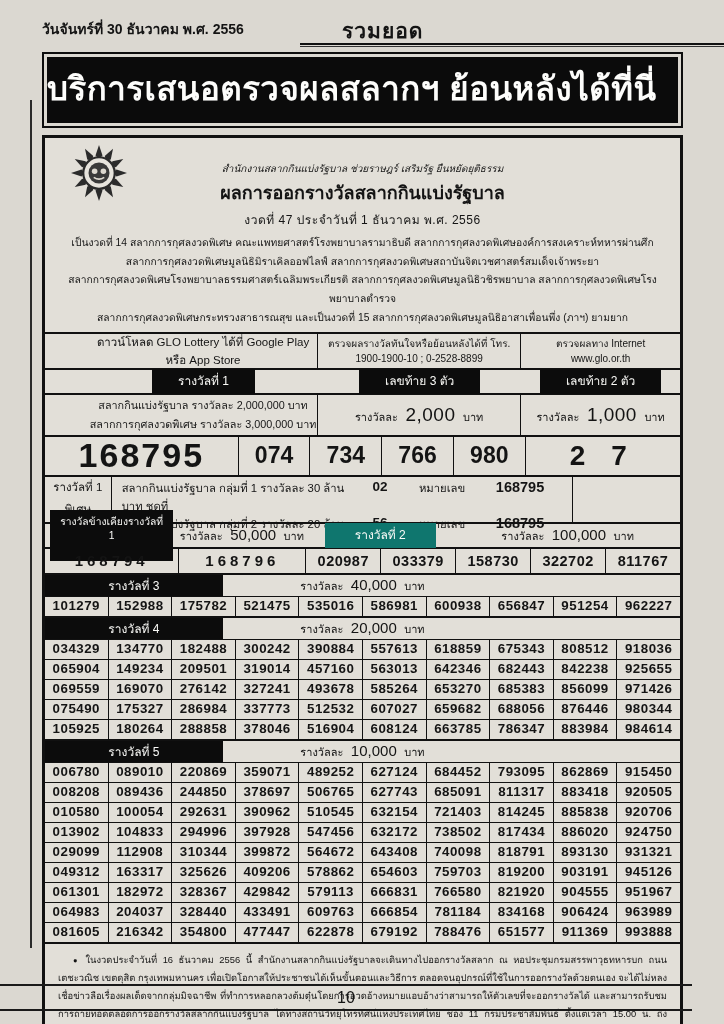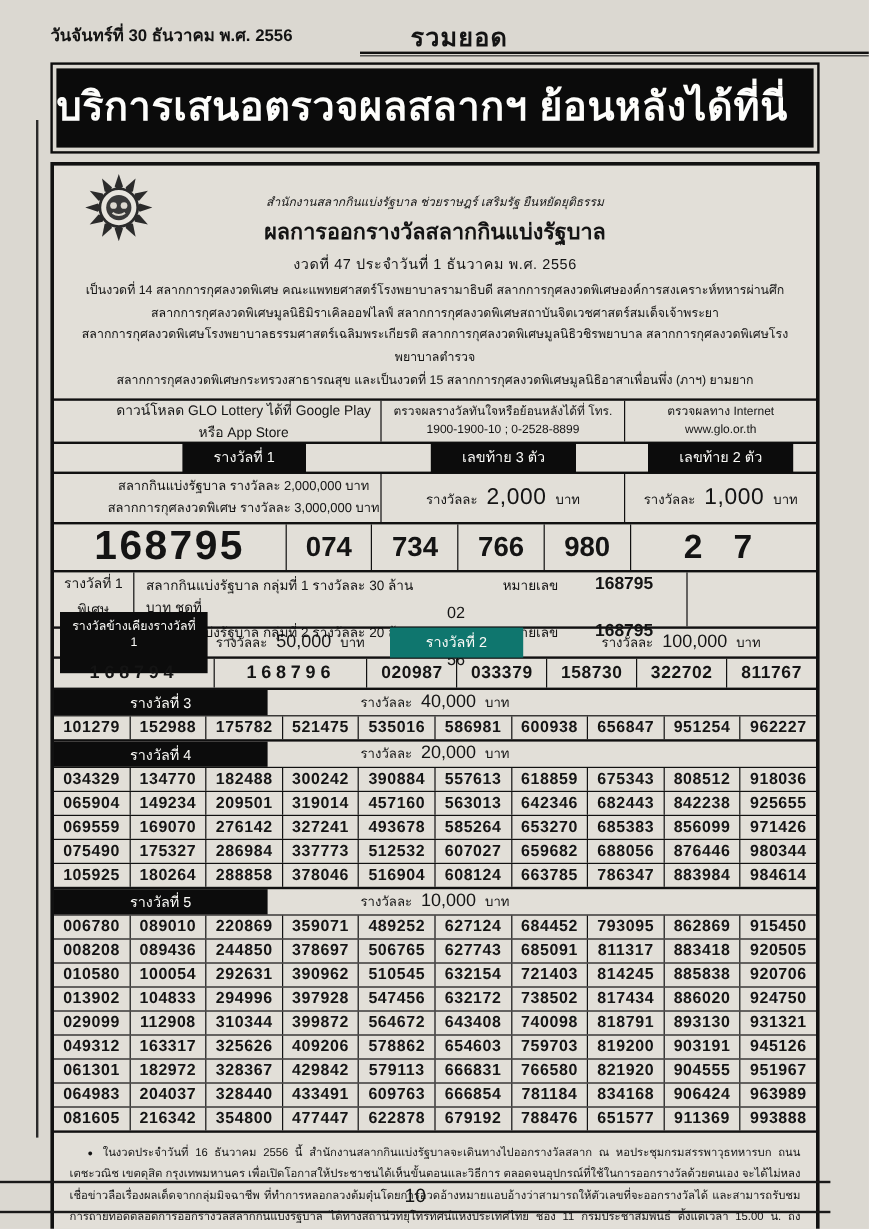--- a/index.html
+++ b/index.html
@@ -58,21 +58,21 @@
   .bn-first { width:30.5%; border-right:1.5px solid #111; font-size:34px; font-weight:900; letter-spacing:2px; }
   .bn-3d { width:11.3%; border-right:1.5px solid #111; font-size:23px; font-weight:900; }
   .bn-2d { flex:1; font-size:28px; font-weight:900; letter-spacing:9px; }
 
   .special { height:47px; }
   .sp-label { width:10.5%; border-right:1.5px solid #111; font-size:11.5px; }
   .sp-label div { line-height:1.9; }
   .sp-main { flex:1; display:flex; flex-direction:column; justify-content:space-around; padding:2px 0; }
   .sp-row { display:flex; padding:0 10px; }
   .sp-desc { flex:1; font-size:11.3px; }
-  .sp-set { width:52px; text-align:center; font-weight:normal; font-size:13.5px;margin-top:24px; }
+  .sp-set { width:52px; text-align:center; font-weight:bold; font-size:13.5px; }
   .sp-numlabel { width:72px; text-align:center; font-size:11.3px; }
   .sp-number { width:84px; text-align:center; font-weight:bold; font-size:14.5px; }
   .sp-right { width:17%; border-left:1.5px solid #111; }
 
   .adjbadge-row { height:25px; align-items:center; }
   .zb1 { width:21%; } .zb2 { width:20%; } .zb3 { width:23.6%; } .zb4 { flex:1; }
   .adjbadge-row > div { display:flex; align-items:center; justify-content:center; height:100%; }
   .badge-wide { background:#0c0c0c; color:#fbfbf8; font-size:10.3px; padding:3px 8px 20px; width:92%; text-align:center; }
   .badge-p2 { background:#0f766e; color:#fbfbf8; font-size:12px; padding:2px 30px 4px; }
 

